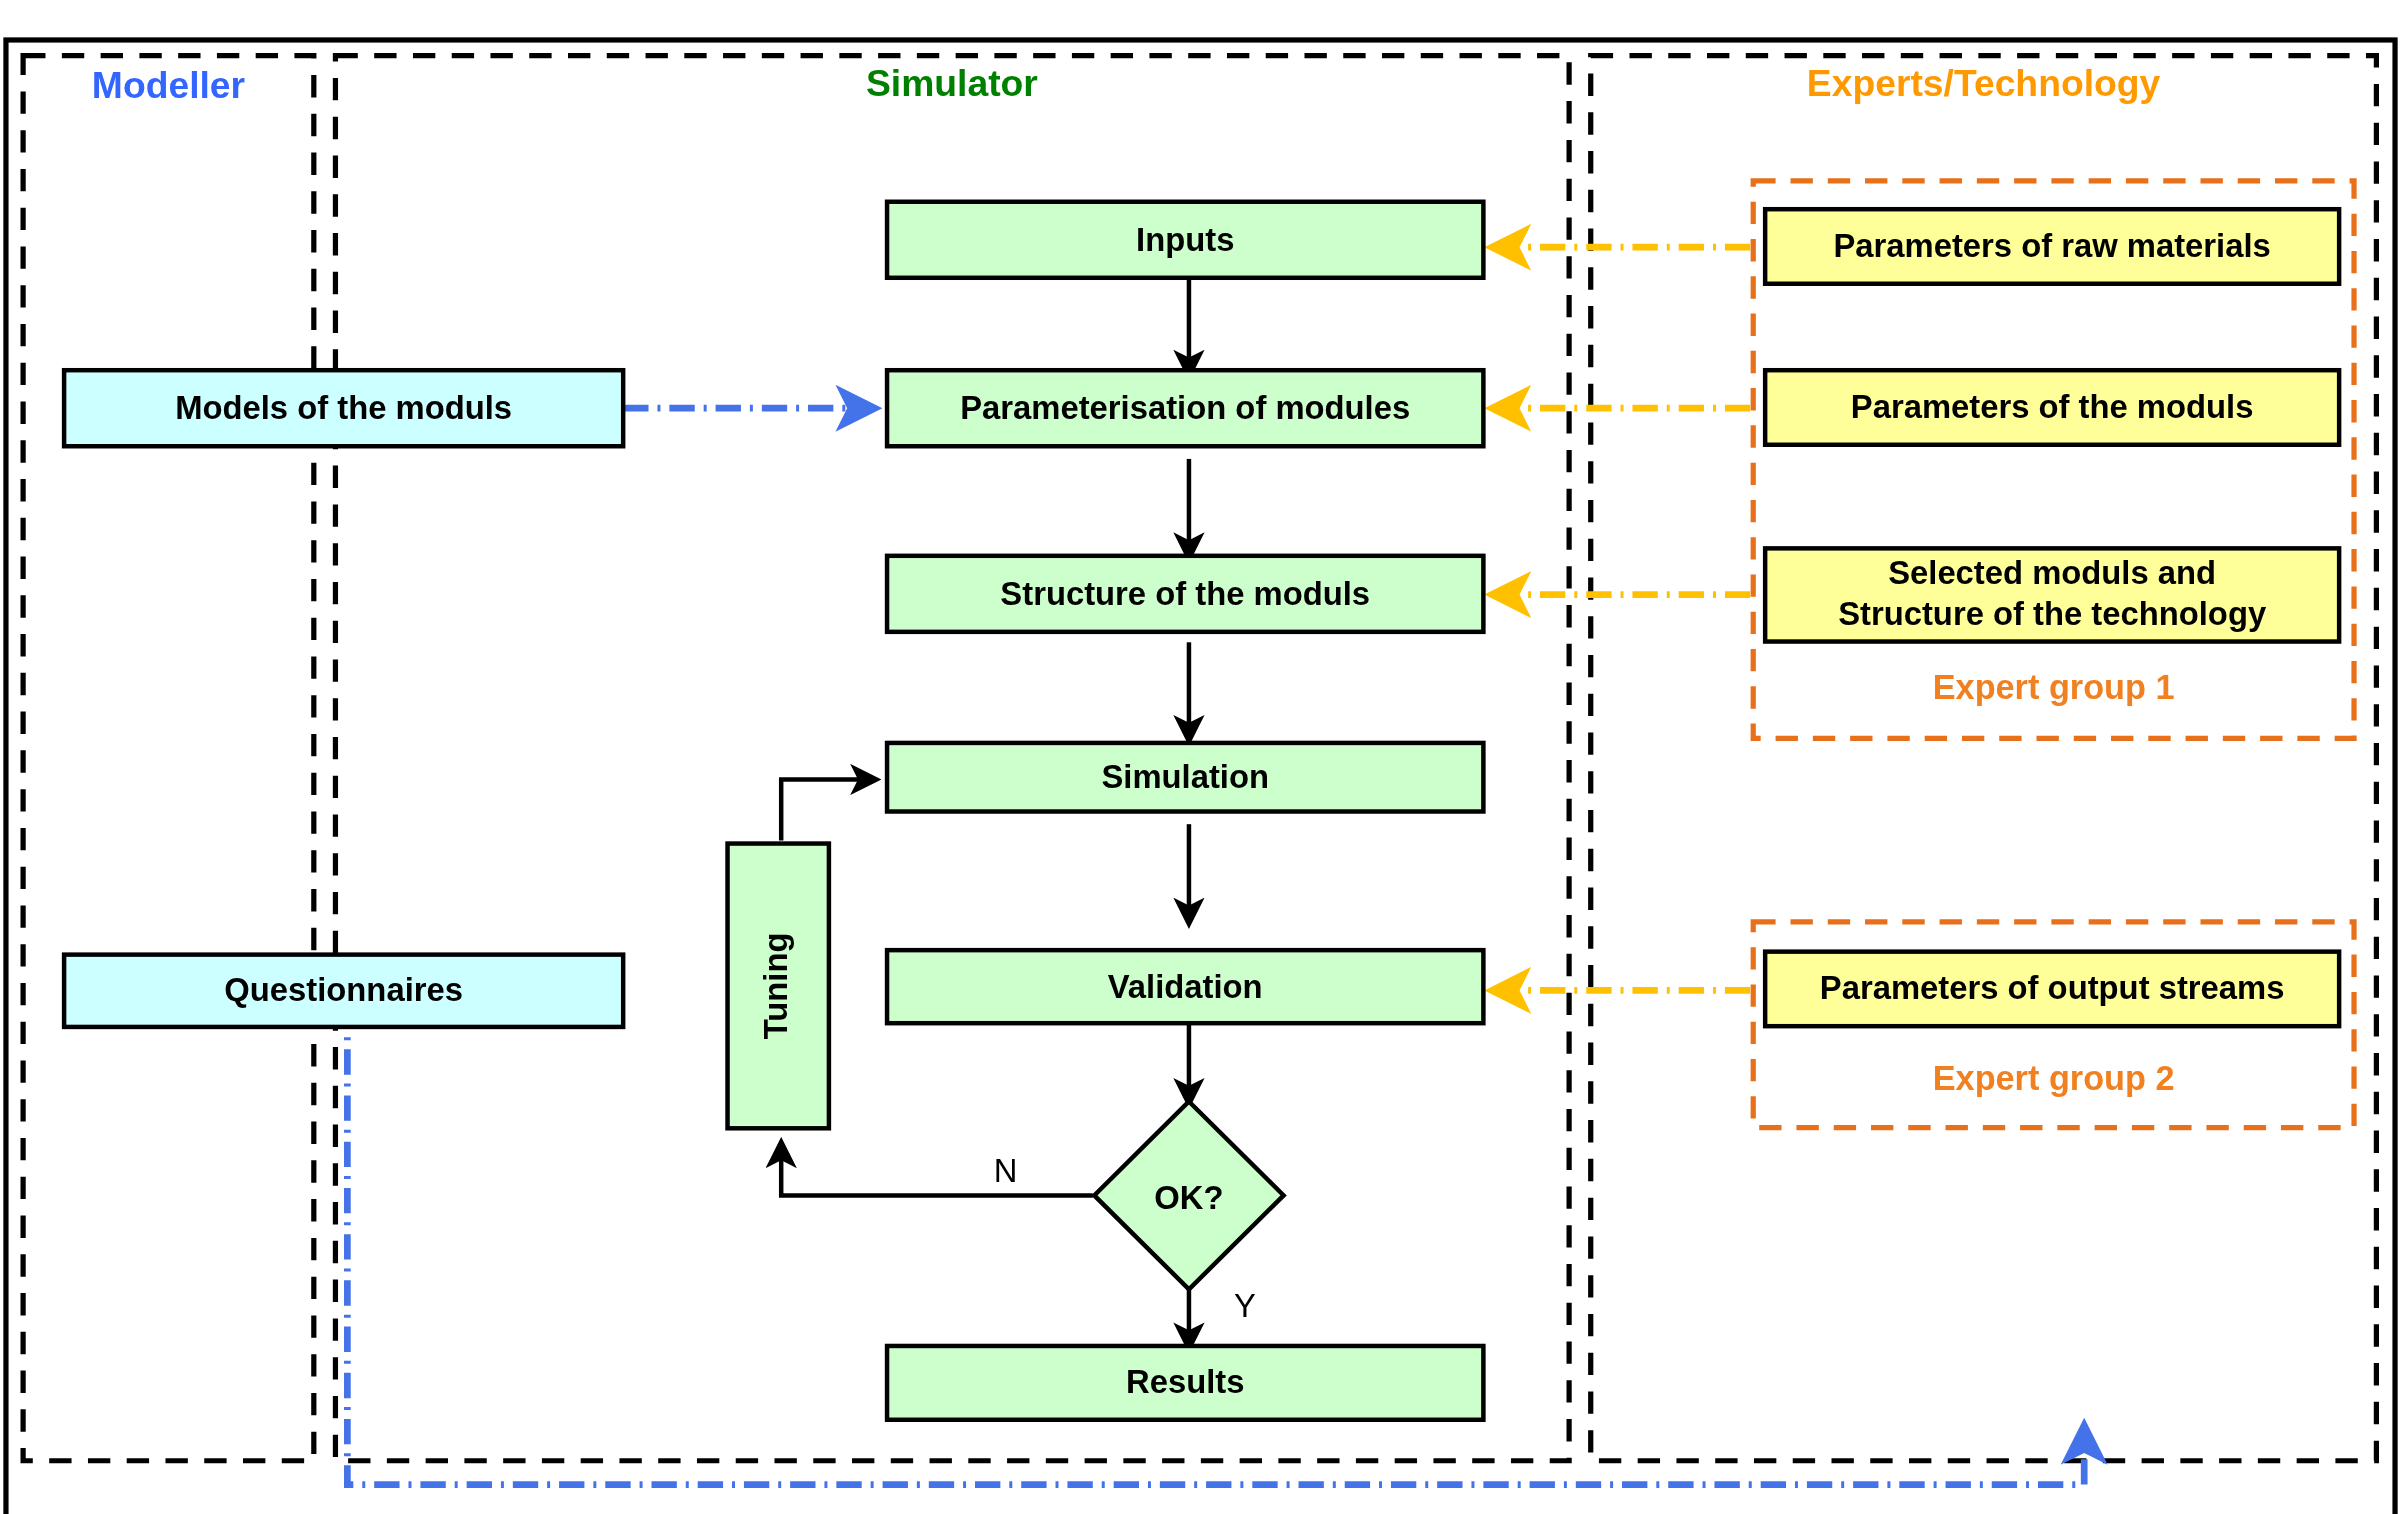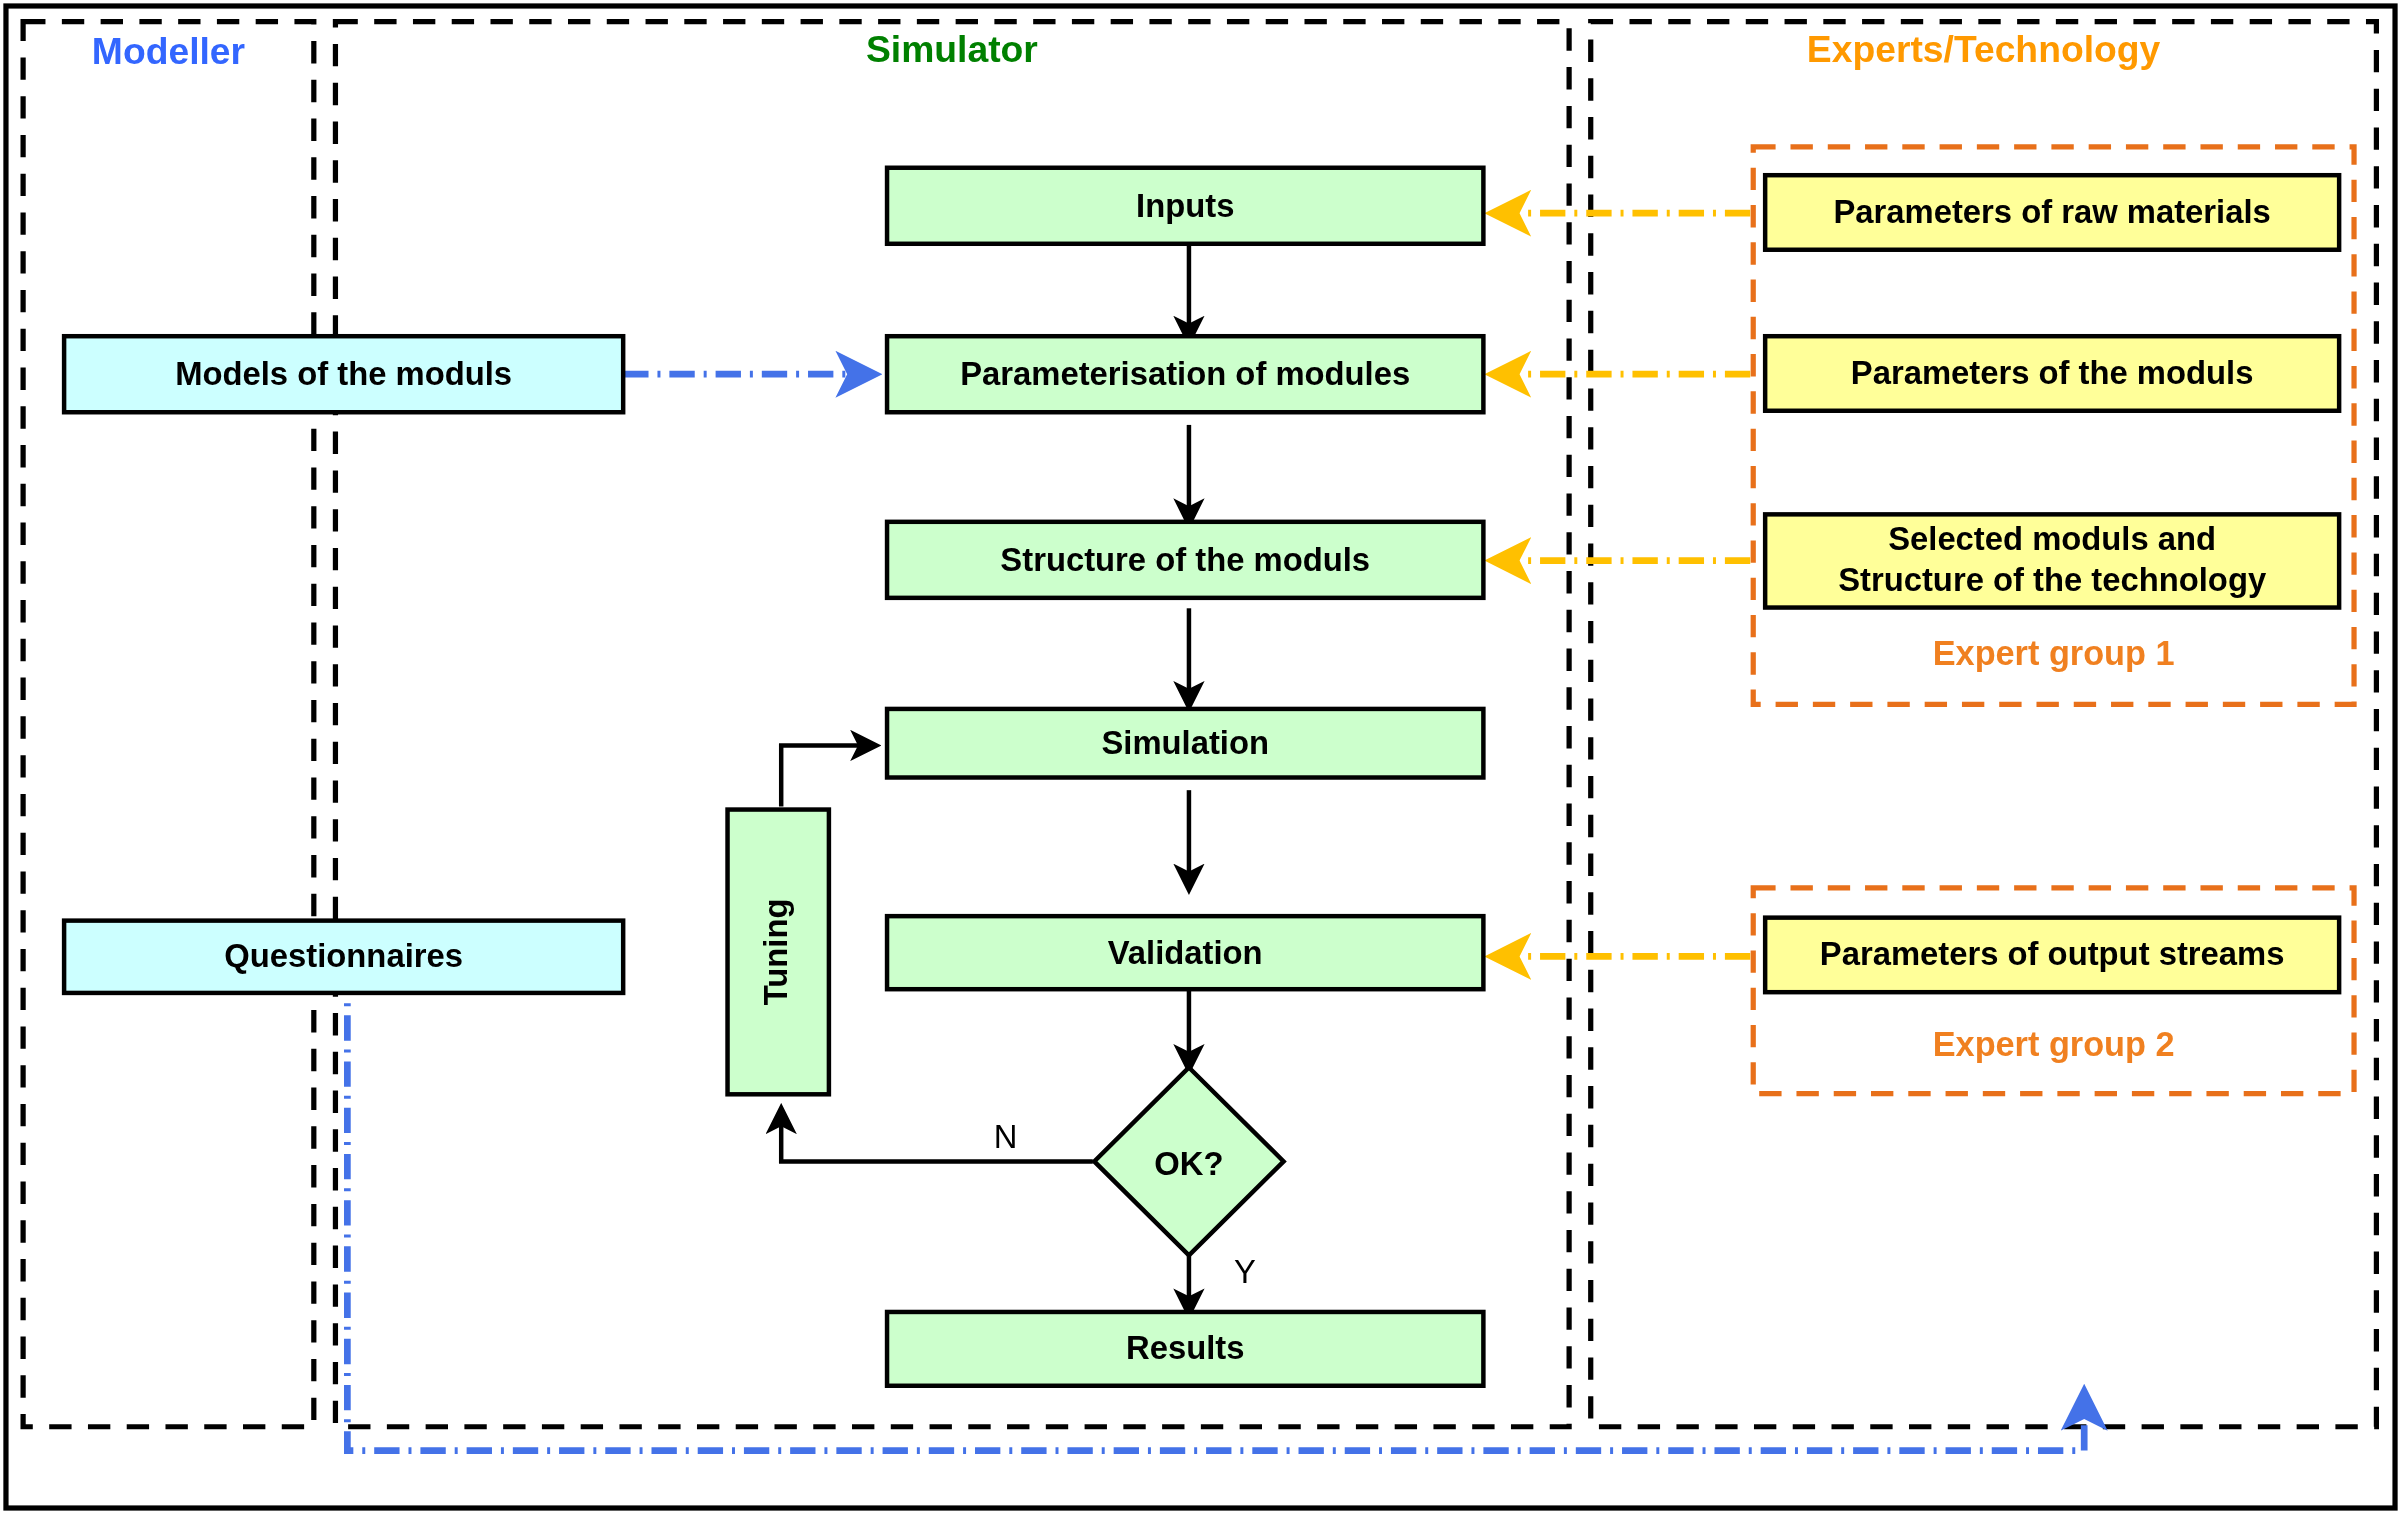--- a/index.html
+++ b/index.html
@@ -10,20 +10,21 @@
   body {
     width: 2401px;
     height: 1514px;
     font-family: "Liberation Sans", sans-serif;
     overflow: hidden;
   }
   #diagram-root {
     position: relative;
     width: 2401px;
     height: 1308px;
+    margin-top: 34px;
   }
   svg.canvas {
     position: absolute;
     top: 0;
     left: 0;
     width: 2401px;
     height: 1514px;
   }
   .node-text {
     font-family: "Liberation Sans", sans-serif;

